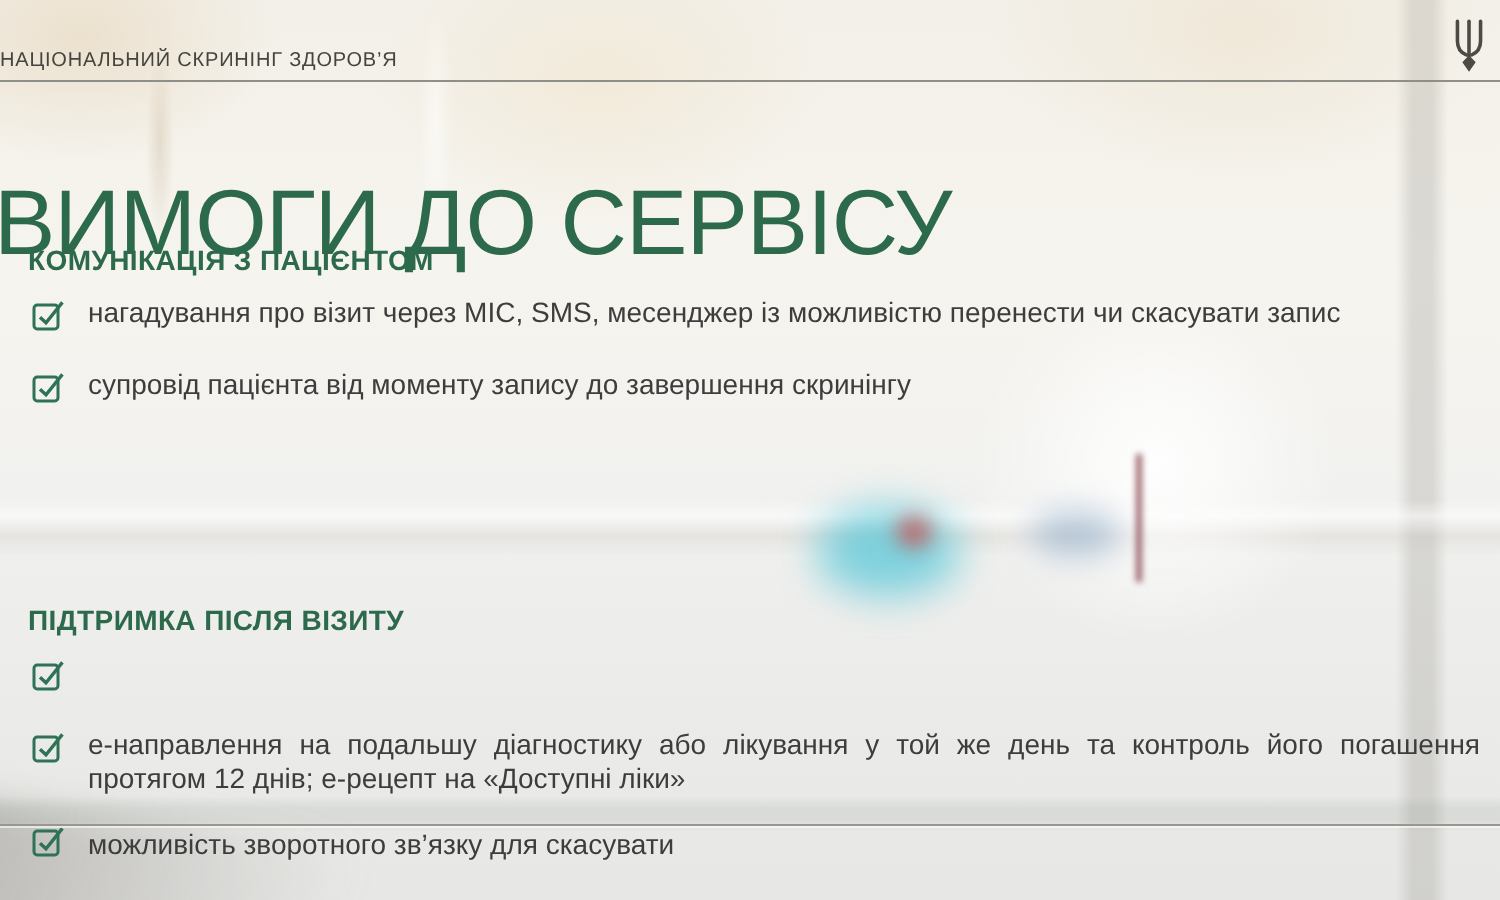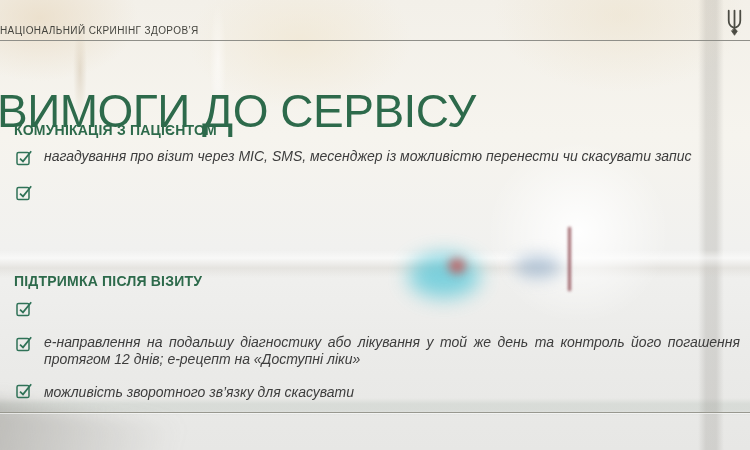--- a/index.html
+++ b/index.html
@@ -29,23 +29,23 @@
   .topbar-label { position:absolute; left:0px; top:25px; font-size:10px; letter-spacing:0.4px;
                   color:#45453f; white-space:nowrap; }
   .topbar-line  { position:absolute; left:0; right:0; top:40px; height:1px; background:#8f8f89; }
   .emblem { position:absolute; right:7px; top:8px; color:#4b4b43; }
 
   .page-title { position:absolute; left:-3px; top:53px; font-size:46px; font-weight:400;
                 letter-spacing:-0.5px; color:#2d6a4b; white-space:nowrap; }
 
   .section { position:absolute; left:14px; right:10px; }
   .section-1 { top:122px; }
-  .section-2 { top:273px; }
+  .section-2 { top:302px; }
   .section-heading { font-size:14px; font-weight:bold; color:#2d6a4b; letter-spacing:0.2px; margin:0 0 10px 0; }
-  .item { display:flex; align-items:flex-start; margin-bottom:13px;font-style:italic; }
+  .item { display:flex; align-items:flex-start; margin-bottom:13px; }
   .check { flex:0 0 17px; margin:1px 11px 0 2px; color:#2f7257; }
   .item-text { font-size:14px; line-height:1.22; color:#3d3d3d; text-align:justify; flex:1 1 auto; }
   .section-2 .item:nth-of-type(3) .item-text { line-height:1.7; }
   .bottom-line { position:absolute; left:0; right:0; top:412px; height:1px; background:#98988f;
                  box-shadow:0 1px 0 rgba(255,255,255,0.6); }
 </style>
 </head>
 <body>
 
 <div class="slide">
@@ -84,20 +84,21 @@
     </div>
 
 
     <div class="item">
       <span class="check">
         <svg width="17" height="17" viewBox="0 0 17 17" fill="none" stroke="currentColor">
           <rect x="1" y="3.5" width="12" height="12" rx="1.6" stroke-width="1.5"></rect>
           <path d="M4 9.6 L7 12.4 L15.2 2.2" stroke-width="1.7"></path>
         </svg>
       </span>
+      <span class="item-text">супровід пацієнта від моменту запису до завершення скринінгу</span>
     </div>
   </div>
 
   <div class="section section-2">
     <h2 class="section-heading">ПІДТРИМКА ПІСЛЯ ВІЗИТУ</h2>
 
     <div class="item">
       <span class="check">
         <svg width="17" height="17" viewBox="0 0 17 17" fill="none" stroke="currentColor">
           <rect x="1" y="3.5" width="12" height="12" rx="1.6" stroke-width="1.5"></rect>

